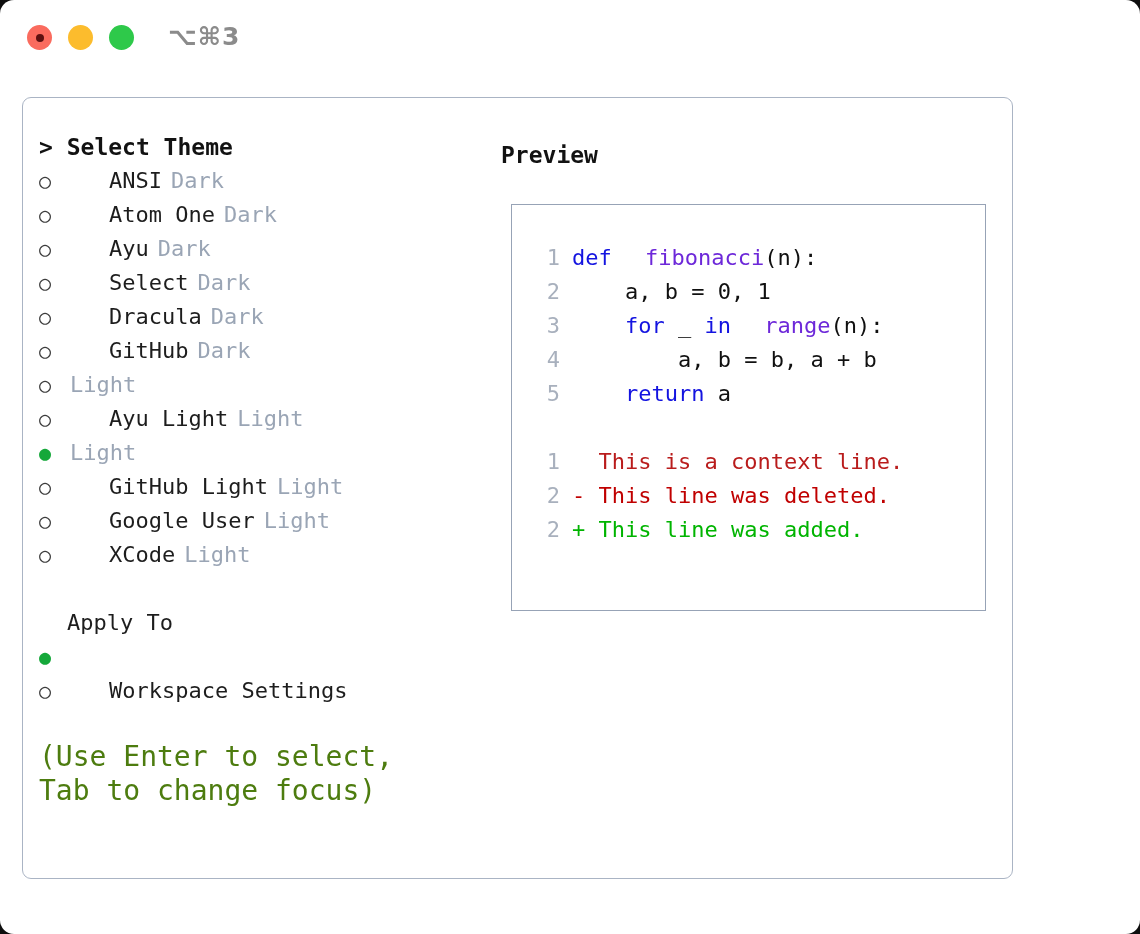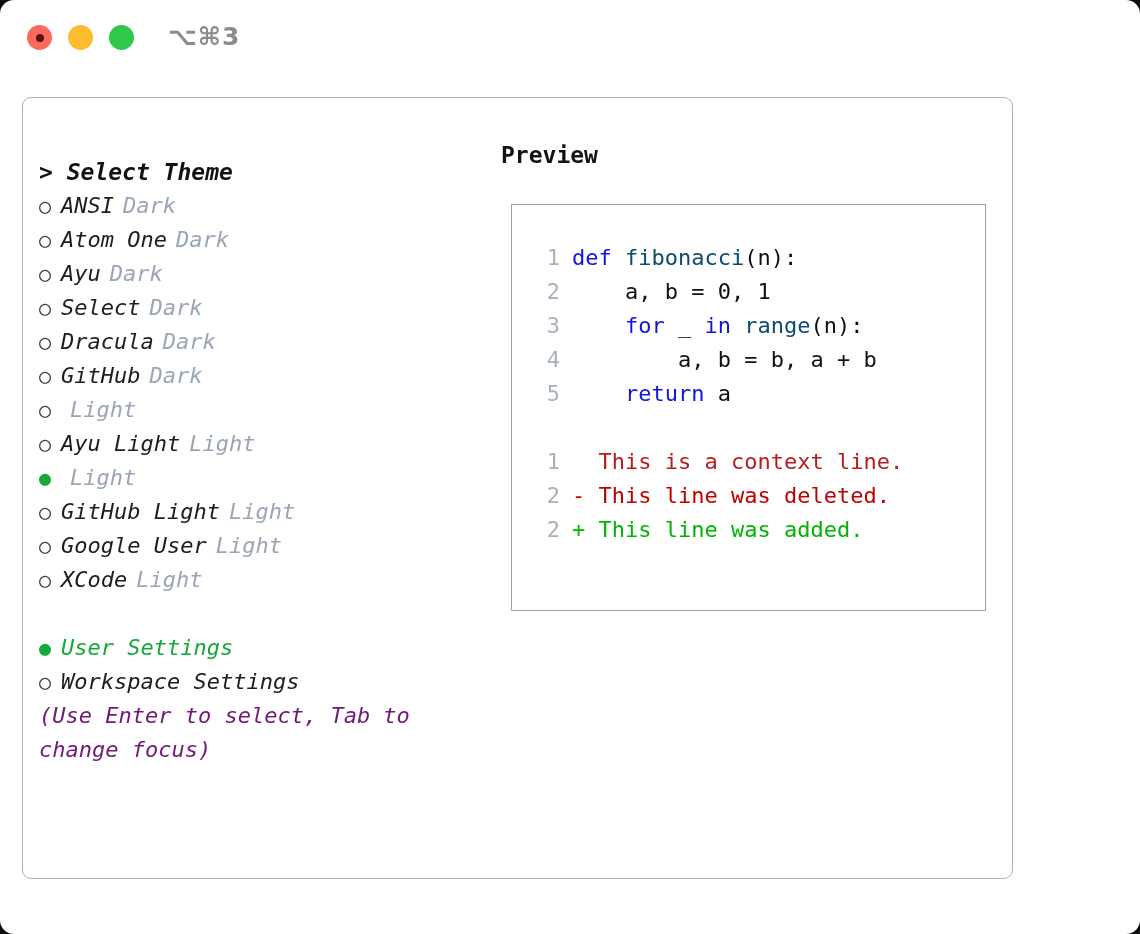--- a/index.html
+++ b/index.html
@@ -81,23 +81,22 @@
     border: 1.5px solid #aab4c4;
     border-radius: 9px;
     background: #ffffff;
     box-sizing: border-box;
   }
 
   
   .left-col {
     position: absolute;
     left: 16px;
-    top: 57px;
+    top: 32px;
     width: 430px;
-    font-style: italic;
   }
   .panel-title {
     font-size: 23px;
     font-weight: bold;
     color: #121212;
     line-height: 34px;
     white-space: pre;
   }
   .opt-list { margin-top: 0; }
   .opt-row {
@@ -110,38 +109,39 @@
   }
   .bullet {
     display: inline-block;
     width: 22px;
     flex: 0 0 22px;
     font-size: 20px;
     color: #3c3c3c;
     line-height: 34px;
   }
   .bullet.on { color: #15a83a; }
-  .opt-label { color: #1d1d1d; }
+  .opt-label { color: #1d1d1d; margin-left: 48px; }
   .opt-row.selected .opt-label { color: #15a83a; }
   .opt-tag {
     color: #9aa5b5;
     margin-left: 9px;
   }
   .group-gap { height: 34px; }
   .group-head {
     font-size: 22px;
     color: #1d1d1d;
     line-height: 34px;
     padding-left: 28px;
     white-space: pre;
   }
   .hint {
-    font-size: 22px;
-    line-height: 34px;
-    color: #701a75;
+    margin-top: 32px;
+    font-size: 28px;
+    line-height: 34px;
+    color: #4d7c0f;
     width: 412px;
   }
 
   
   .right-col {
     position: absolute;
     left: 478px;
     top: 40px;
     width: 490px;
   }
@@ -166,21 +166,21 @@
   .code-line { display: flex; white-space: pre; }
   .ln {
     display: inline-block;
     width: 26px;
     flex: 0 0 26px;
     text-align: right;
     color: #a8b0bd;
     margin-right: 12px;
   }
   .tok-kw   { color: #1414e0; }
-  .tok-fn   { color: #0c4a6e; }
+  .tok-fn   { color: #6d28d9; margin-left: 20px; }
   .tok-txt  { color: #101010; }
   .spacer-line { height: 34px; }
   .diff-ctx { color: #b91c1c; }
   .diff-del { color: #c00000; }
   .diff-add { color: #00b400; }
 </style>
 </head>
 <body>
 
 <div class="window">
@@ -210,23 +210,24 @@
           <div class="opt-row"><span class="bullet">○</span><span class="opt-tag">Light</span></div>
           <div class="opt-row"><span class="bullet">○</span><span class="opt-label">Ayu Light</span><span class="opt-tag">Light</span></div>
           <div class="opt-row selected"><span class="bullet on">●</span><span class="opt-tag">Light</span></div>
           <div class="opt-row"><span class="bullet">○</span><span class="opt-label">GitHub Light</span><span class="opt-tag">Light</span></div>
           <div class="opt-row"><span class="bullet">○</span><span class="opt-label">Google User</span><span class="opt-tag">Light</span></div>
           <div class="opt-row"><span class="bullet">○</span><span class="opt-label">XCode</span><span class="opt-tag">Light</span></div>
         </div>
 
       <div class="group-gap"></div>
 
+      <div class="group-head">Apply To</div>
 
       <div class="opt-list">
-          <div class="opt-row selected"><span class="bullet on">●</span><span class="opt-label">User Settings</span></div>
+          <div class="opt-row selected"><span class="bullet on">●</span></div>
           <div class="opt-row"><span class="bullet">○</span><span class="opt-label">Workspace Settings</span></div>
         </div>
 
       <div class="hint">(Use Enter to select, Tab to change focus)</div>
     </div>
 
     <div class="right-col">
       <div class="panel-title">Preview</div>
     </div>
 

